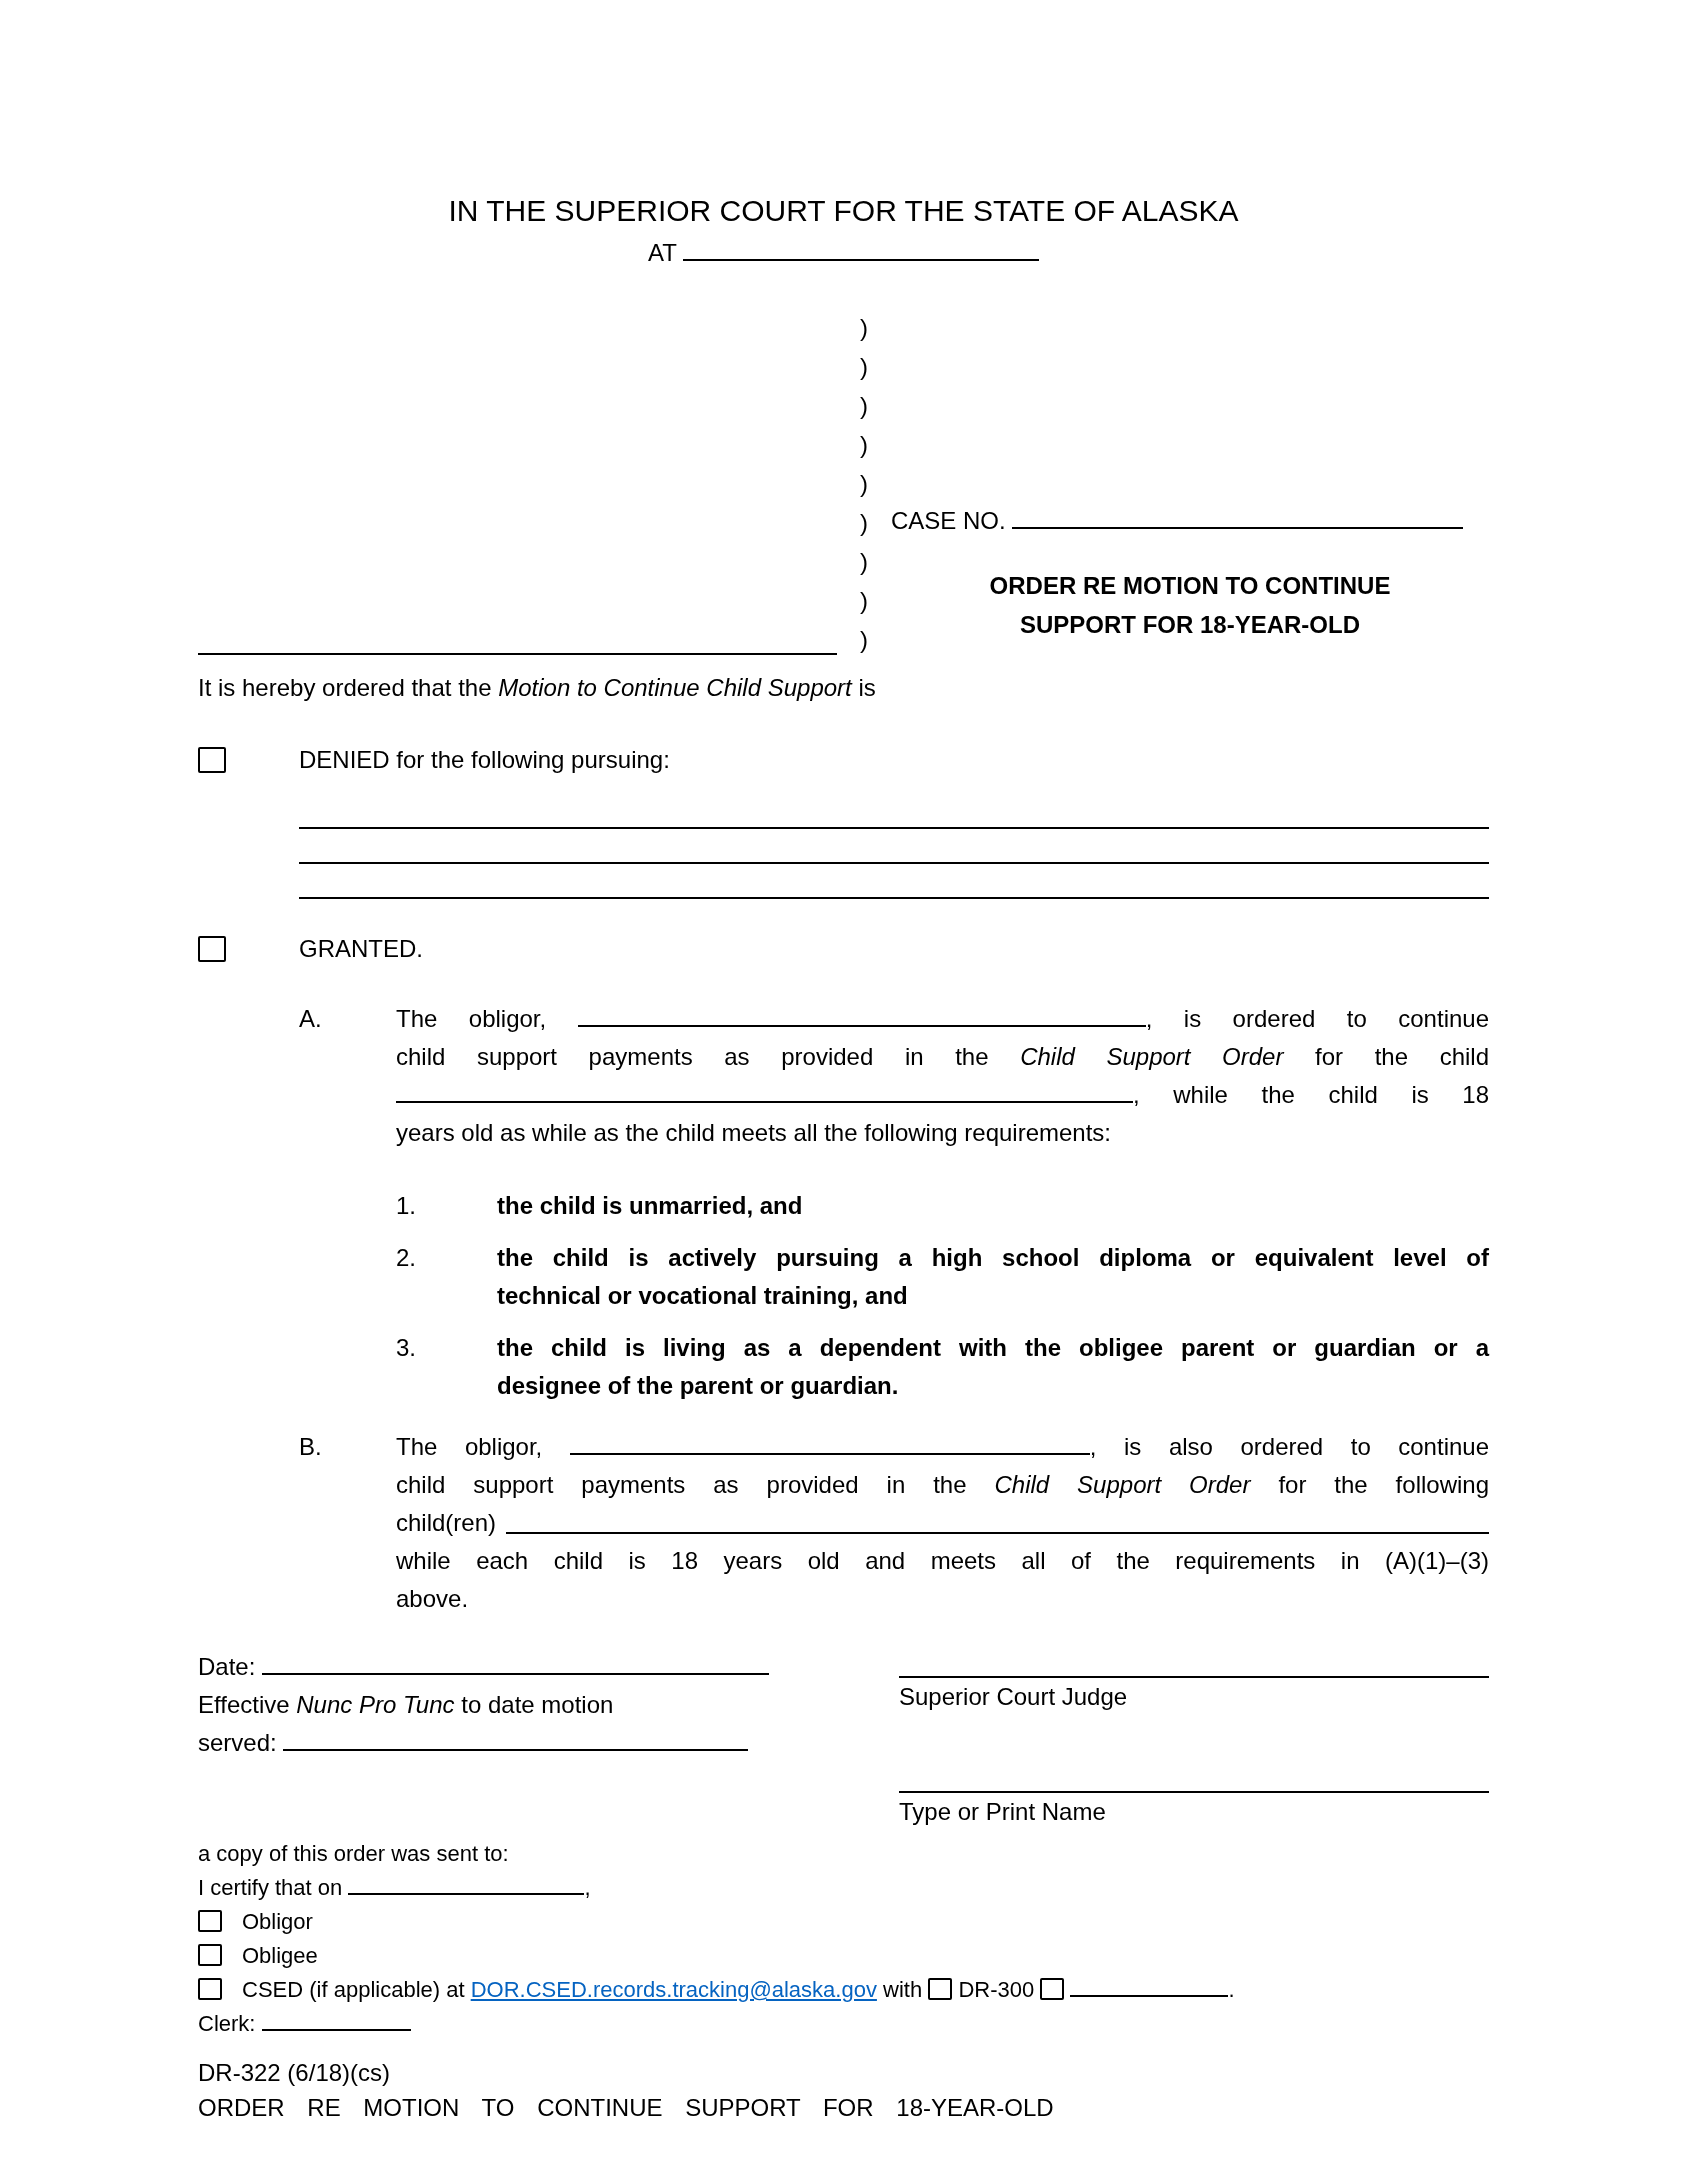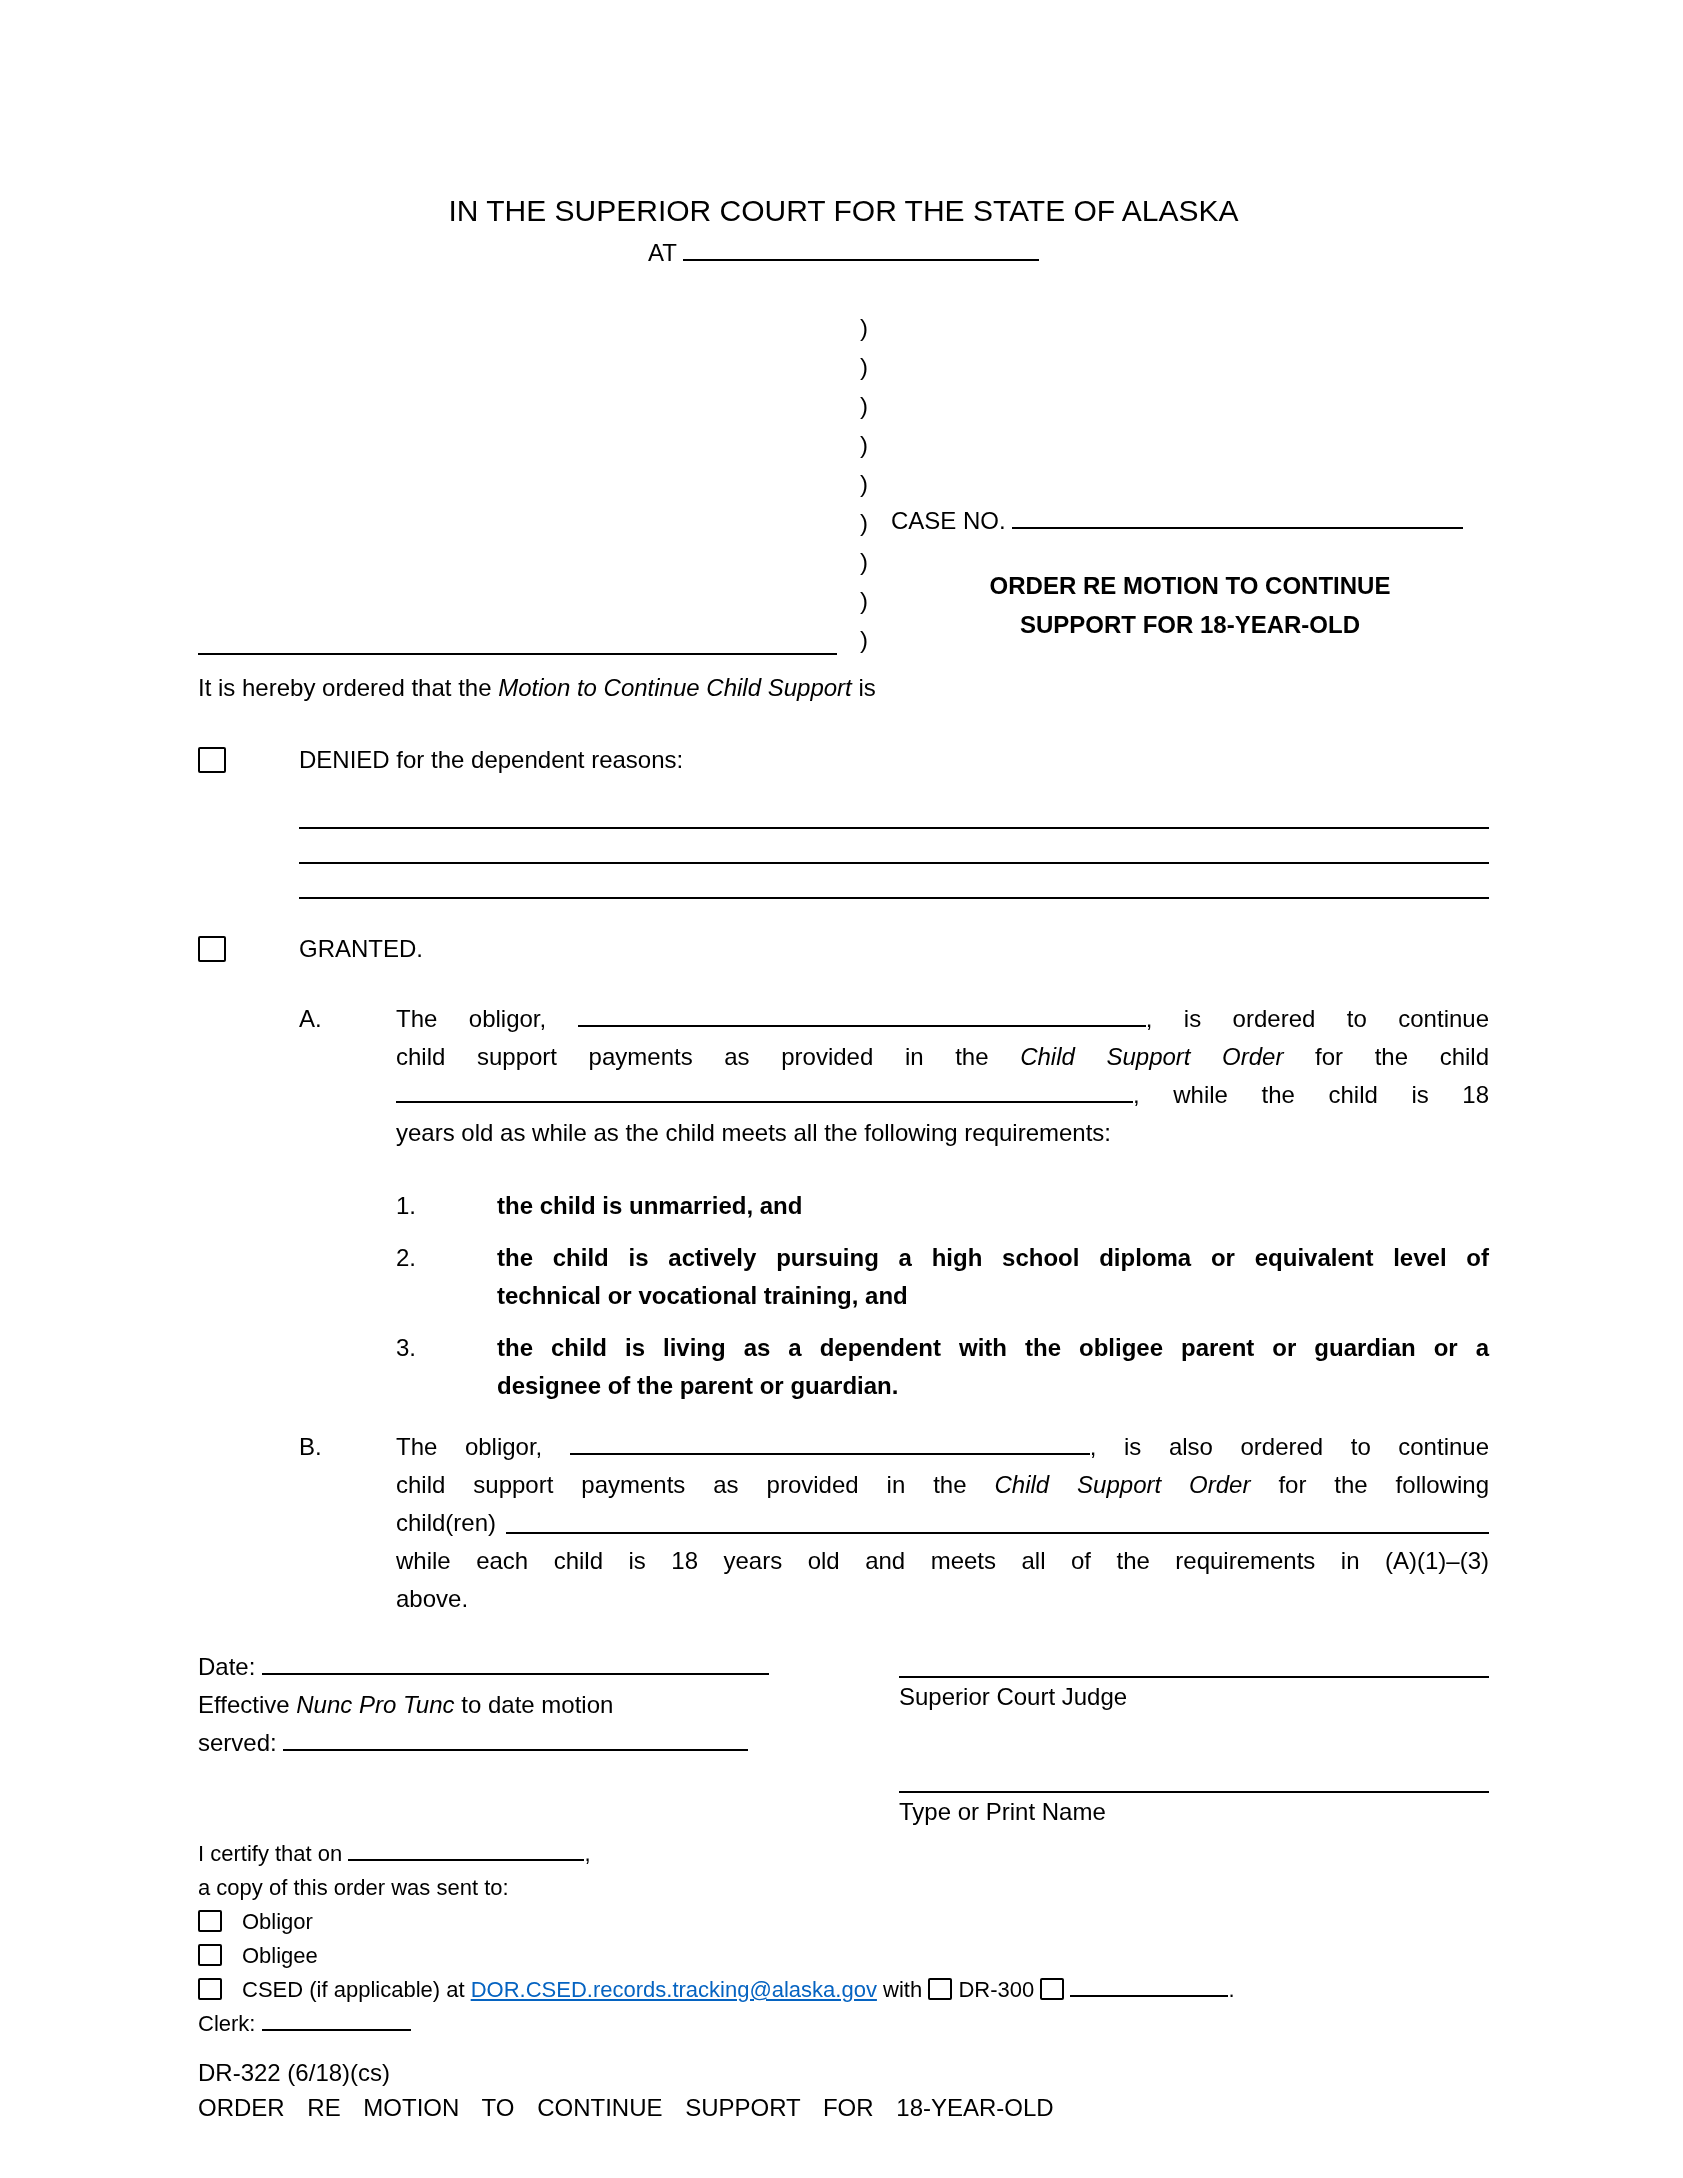--- a/index.html
+++ b/index.html
@@ -90,21 +90,21 @@
       <div class="order-title">
         <div>ORDER RE MOTION TO CONTINUE</div>
         <div>SUPPORT FOR 18-YEAR-OLD</div>
       </div>
     </div>
 
     <div class="intro"><span>It is hereby ordered that the</span> <i>Motion to Continue Child Support</i> <span>is</span></div>
 
     <div class="check-row" style="margin-top:34px">
       <span class="cb"></span>
-      <span class="check-label">DENIED for the dependent reasons:</span>
+      <span class="check-label">DENIED for the following pursuing:</span>
     </div>
     <div class="rule rule1"></div>
     <div class="rule rule2"></div>
     <div class="rule rule3"></div>
 
     <div class="check-row" style="margin-top:31px">
       <span class="cb"></span>
       <span class="check-label">GRANTED.</span>
     </div>
 
@@ -164,22 +164,22 @@
       <div class="sig-right">
         <div class="sigline"></div>
         <div class="sig-center">Superior Court Judge</div>
         <div class="sig-spacer"></div>
         <div class="sigline"></div>
         <div class="sig-center">Type or Print Name</div>
       </div>
     </div>
 
     <div class="certify">
+      <div class="crow">a copy of this order was sent to:</div>
       <div class="crow"><span>I certify that on</span> <span class="blank" style="width:236px"></span><span>,</span></div>
-      <div class="crow">a copy of this order was sent to:</div>
       <div class="crow"><span class="cb-sm"></span><span>Obligor</span></div>
       <div class="crow"><span class="cb-sm"></span><span>Obligee</span></div>
       <div class="crow"><span class="cb-sm"></span><span>CSED (if applicable) at</span> <a href="#" class="email-link">DOR.CSED.records.tracking@alaska.gov</a> <span>with</span> <span class="cb-sm mid"></span> <span>DR-300</span> <span class="cb-sm mid"></span> <span class="blank" style="width:158px"></span><span>.</span></div>
       <div class="crow"><span>Clerk:</span> <span class="blank" style="width:149px"></span></div>
     </div>
 
     <div class="footer">
       <div>DR-322 (6/18)(cs)</div>
       <div class="ftitle">ORDER RE MOTION TO CONTINUE SUPPORT FOR 18-YEAR-OLD</div>
     </div>

